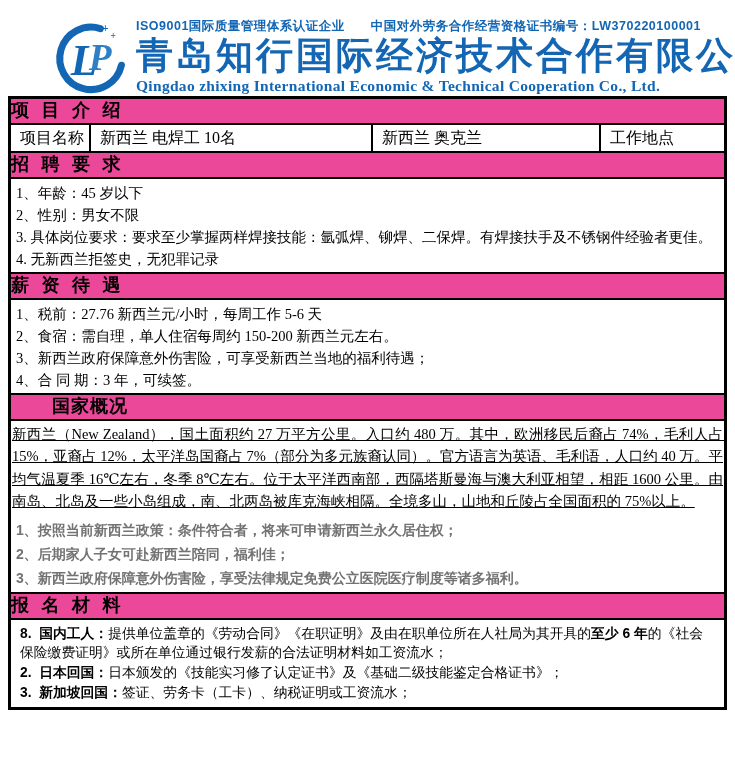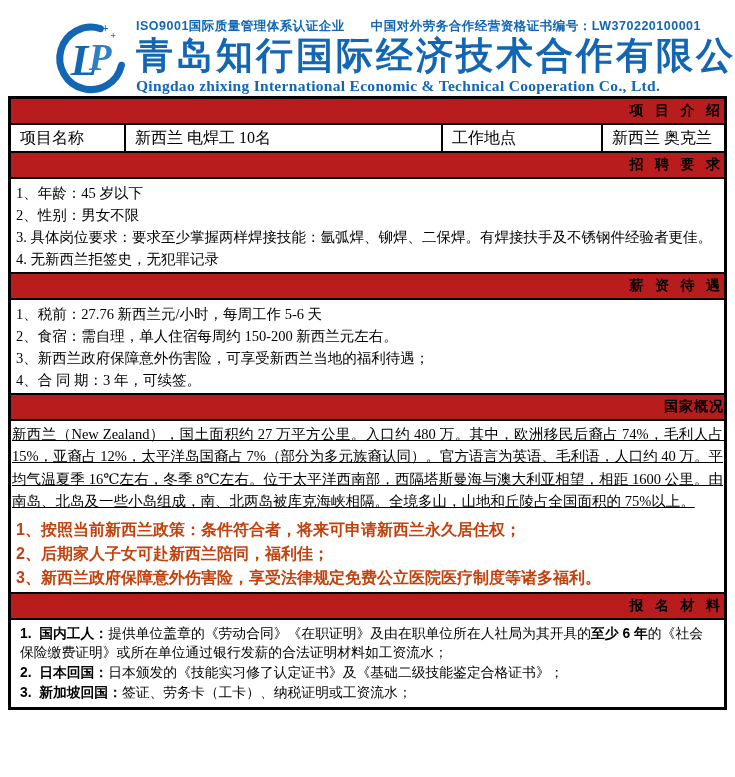--- a/index.html
+++ b/index.html
@@ -13,40 +13,40 @@
   .cert-line{font-family:"Liberation Sans","DejaVu Sans",sans-serif;font-weight:bold;
              font-size:12.5px;color:#1266B4;white-space:pre;letter-spacing:.5px;margin-top:2px;}
   .company-cn{font-family:"Liberation Sans","DejaVu Sans",sans-serif;font-weight:bold;
               font-size:37px;color:#1266B4;letter-spacing:3px;line-height:42px;white-space:nowrap;}
   .company-en{font-family:"Liberation Serif","DejaVu Serif",serif;font-weight:bold;
               font-size:15.5px;color:#1266B4;letter-spacing:.3px;white-space:nowrap;}
 
   
   .doc-table{position:absolute;left:8px;top:96px;width:719px;border:3px solid #000;
              box-sizing:border-box;background:#fff;}
-  .bar{background:#b91c1c;border-top:2px solid #000;border-bottom:2px solid #000;
-       height:24px;line-height:23px;text-align:right;font-weight:bold;font-size:14px;
+  .bar{background:#ec4899;border-top:2px solid #000;border-bottom:2px solid #000;
+       height:24px;line-height:23px;text-align:left;font-weight:bold;font-size:18px;
        letter-spacing:4px;white-space:pre;}
   .bar:first-child{border-top:none;}
-  .bar.hei{font-family:"Liberation Sans","DejaVu Sans",sans-serif;letter-spacing:1px;}
+  .bar.hei{font-family:"Liberation Sans","DejaVu Sans",sans-serif;letter-spacing:1px;padding-left:41px;}
 
   .proj-row{display:flex;height:26px;line-height:25px;font-size:16px;}
   .proj-cell{box-sizing:border-box;padding-left:9px;white-space:nowrap;overflow:hidden;}
-  .proj-cell + .proj-cell{border-left:2px solid #000;margin-left:35px;}
+  .proj-cell + .proj-cell{border-left:2px solid #000;}
   .pc1{width:78px;}
   .pc2{width:282px;}
   .pc3{width:125px;}
   .pc4{flex:1;}
 
   .content{padding:3px 9px 2px 5px;font-size:14.5px;}
   .content p{margin:0;line-height:22px;white-space:pre-wrap;}
   .content.para{text-align:justify;padding:2px 1px;text-decoration:underline;}
   .content.para p{line-height:22.4px;}
-  .content.red p{color:#c2410c;font-weight:bold;line-height:24px;
-                 font-family:"Liberation Sans","DejaVu Sans",sans-serif;font-size:16px;}
+  .content.red p{color:#737373;font-weight:bold;line-height:24px;
+                 font-family:"Liberation Sans","DejaVu Sans",sans-serif;font-size:14px;}
   .content.mat{padding:4px 9px;}
   .content.mat p{font-size:13.8px;line-height:19.8px;}
   .content.mat .lead{font-weight:bold;font-family:"Liberation Sans","DejaVu Sans",sans-serif;}
   .content.mat .bmid{font-weight:bold;font-family:"Liberation Sans","DejaVu Sans",sans-serif;}
 </style>
 </head>
 <body>
 
 <div class="page">
 
@@ -67,22 +67,22 @@
     </div>
   </div>
 
   <div class="doc-table">
 
     <div class="bar">项 目 介 绍</div>
 
     <div class="proj-row">
       <div class="proj-cell pc1">项目名称</div>
       <div class="proj-cell pc2">新西兰 电焊工 10名</div>
+      <div class="proj-cell pc4">新西兰 奥克兰</div>
       <div class="proj-cell pc3">工作地点</div>
-      <div class="proj-cell pc4">新西兰 奥克兰</div>
     </div>
 
     <div class="bar">招 聘 要 求</div>
     <div class="content">
       <p>1、年龄：45 岁以下</p>
       <p>2、性别：男女不限</p>
       <p>3. 具体岗位要求：要求至少掌握两样焊接技能：氩弧焊、铆焊、二保焊。有焊接扶手及不锈钢件经验者更佳。</p>
       <p>4. 无新西兰拒签史，无犯罪记录</p>
     </div>
 
@@ -100,21 +100,21 @@
     </div>
 
     <div class="content red">
       <p>1、按照当前新西兰政策：条件符合者，将来可申请新西兰永久居住权；</p>
       <p>2、后期家人子女可赴新西兰陪同，福利佳；</p>
       <p>3、新西兰政府保障意外伤害险，享受法律规定免费公立医院医疗制度等诸多福利。</p>
     </div>
 
     <div class="bar">报 名 材 料</div>
     <div class="content mat">
-      <p><span class="lead">1.  国内工人：</span><span>提供单位盖章的《劳动合同》《在职证明》及由在职单位所在人社局为其开具的</span><span class="bmid">至少 6 年</span><span>的《社会保险缴费证明》或所在单位通过银行发薪的合法证明材料如工资流水；</span></p>
+      <p><span class="lead">8.  国内工人：</span><span>提供单位盖章的《劳动合同》《在职证明》及由在职单位所在人社局为其开具的</span><span class="bmid">至少 6 年</span><span>的《社会保险缴费证明》或所在单位通过银行发薪的合法证明材料如工资流水；</span></p>
       <p><span class="lead">2.  日本回国：</span><span>日本颁发的《技能实习修了认定证书》及《基础二级技能鉴定合格证书》；</span></p>
       <p><span class="lead">3.  新加坡回国：</span><span>签证、劳务卡（工卡）、纳税证明或工资流水；</span></p>
       <p></p>
 
     </div>
 
   </div>
 </div>
 
 </body></html>

